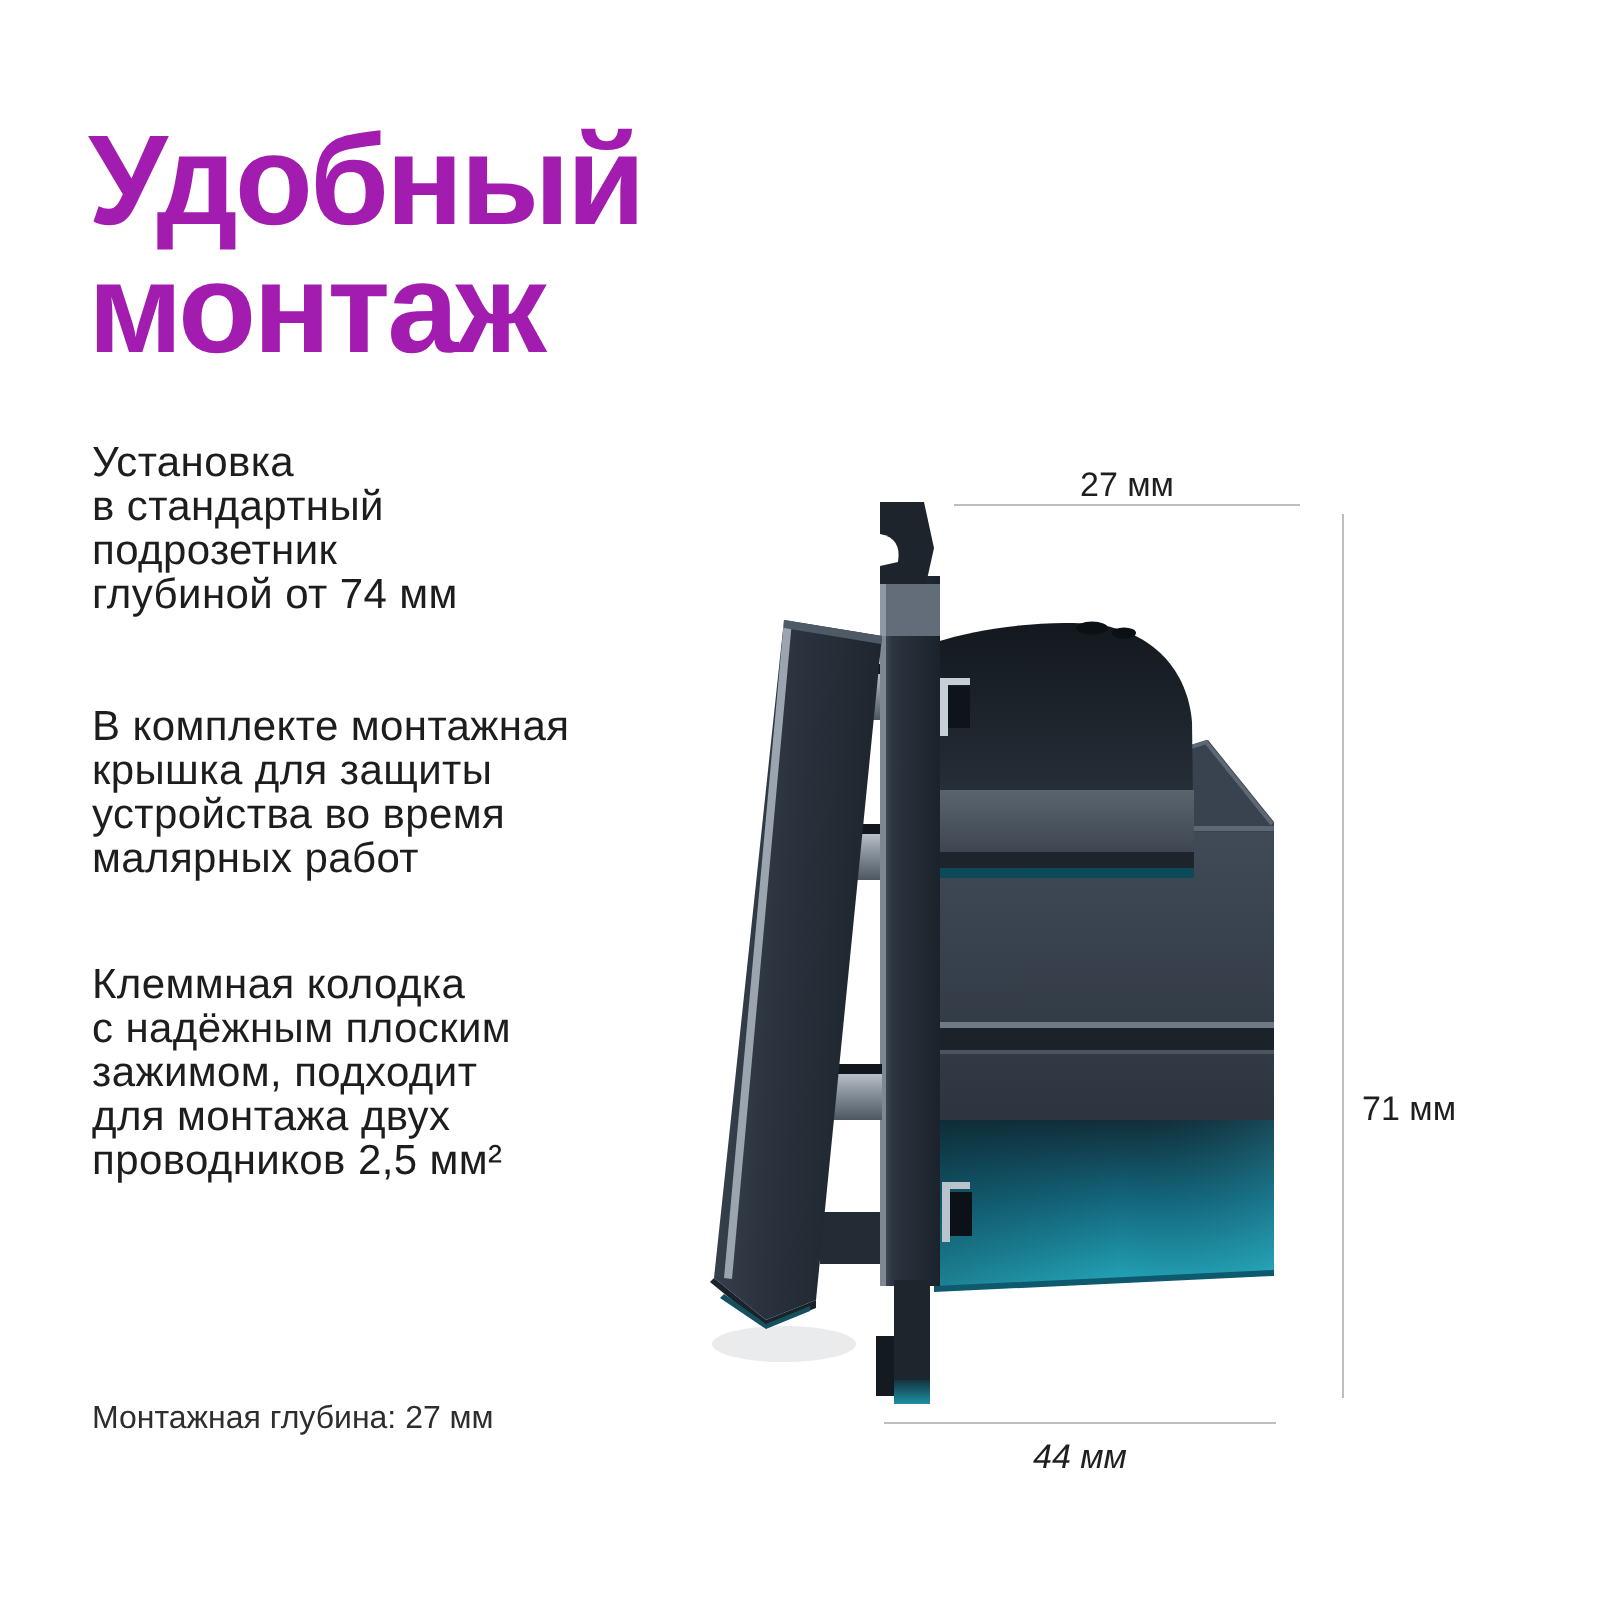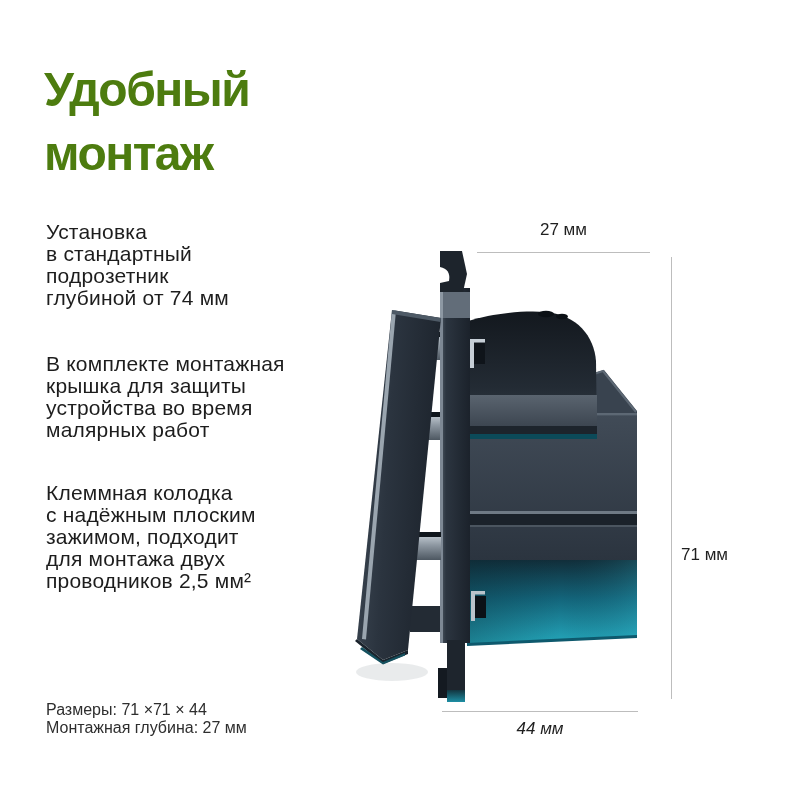--- a/index.html
+++ b/index.html
@@ -2,41 +2,41 @@
 <html><head>
 <meta charset="utf-8">
 <style>
   html,body{margin:0;padding:0;background:#fff;}
   .canvas{
     position:relative;width:800px;height:800px;background:#ffffff;
     font-family:"Liberation Sans", sans-serif;overflow:hidden;
   }
   .title{
     position:absolute;left:44px;top:58px;margin:0;
-    font-size:48px;line-height:64px;font-weight:800;letter-spacing:-1.5px;
-    color:#4d7c0f;white-space:pre-line;
+    font-size:64px;line-height:64px;font-weight:800;letter-spacing:-1.5px;
+    color:#a21caf;white-space:pre-line;
   }
   .feature{
     position:absolute;left:46px;margin:0;
     font-size:21px;line-height:22px;letter-spacing:0.2px;
     color:#1d1d1d;white-space:pre-line;
   }
   .f1{top:221px}
   .f2{top:353px}
   .f3{top:482px}
   .footer{
     position:absolute;left:46px;top:701px;
     font-size:16px;line-height:18px;color:#2e2e2e;
   }
   .dim-line{position:absolute;background:#bdbdbd;}
   .dim-line-top{left:477px;top:252px;width:173px;height:1px;}
   .dim-line-right{left:671px;top:257px;width:1px;height:442px;}
   .dim-line-bottom{left:442px;top:711px;width:196px;height:1px;}
   .dim-label{position:absolute;font-size:17px;color:#1f1f1f;}
-  .dim-top{left:477px;top:220px;width:173px;text-align:center;}
+  .dim-top{left:477px;top:233px;width:173px;text-align:center;}
   .dim-right{left:681px;top:501px;margin-top:44px;}
   .dim-bottom{left:442px;top:719px;width:196px;text-align:center;font-style:italic;}
   .product{position:absolute;left:350px;top:248px;width:292px;height:460px;}
 </style>
 </head>
 <body>
 
 <div class="canvas">
 
   <h1 class="title">Удобный
@@ -50,21 +50,20 @@
 крышка для защиты
 устройства во время
 малярных работ</p>
   <p class="feature f3">Клеммная колодка
 с надёжным плоским
 зажимом, подходит
 для монтажа двух
 проводников 2,5 мм²</p>
 
   <div class="footer">
-    <div>Размеры: 71 ×71 × 44</div>
     <div>Монтажная глубина: 27 мм</div>
   </div>
 
   <div class="dim-line dim-line-top"></div>
   <div class="dim-line dim-line-right"></div>
   <div class="dim-line dim-line-bottom"></div>
   <div class="dim-label dim-top">27 мм</div>
   <div class="dim-label dim-right">71 мм</div>
   <div class="dim-label dim-bottom">44 мм</div>
 

